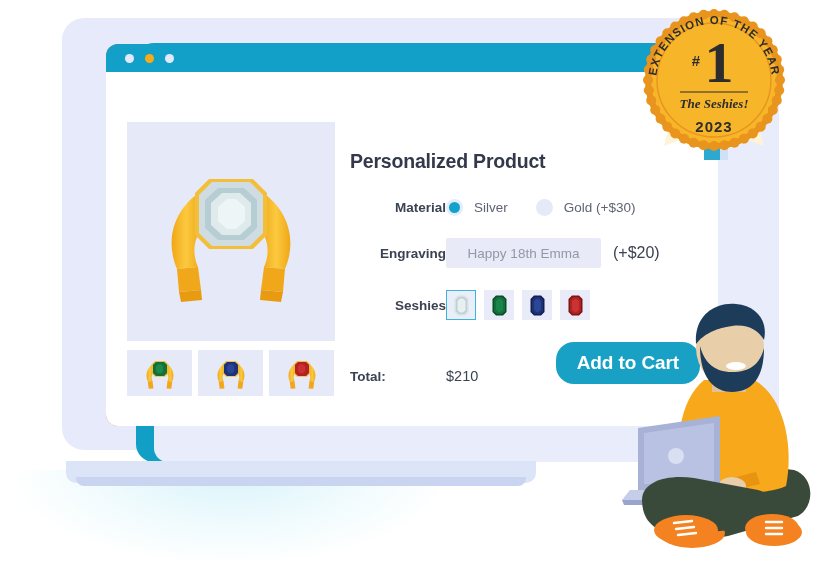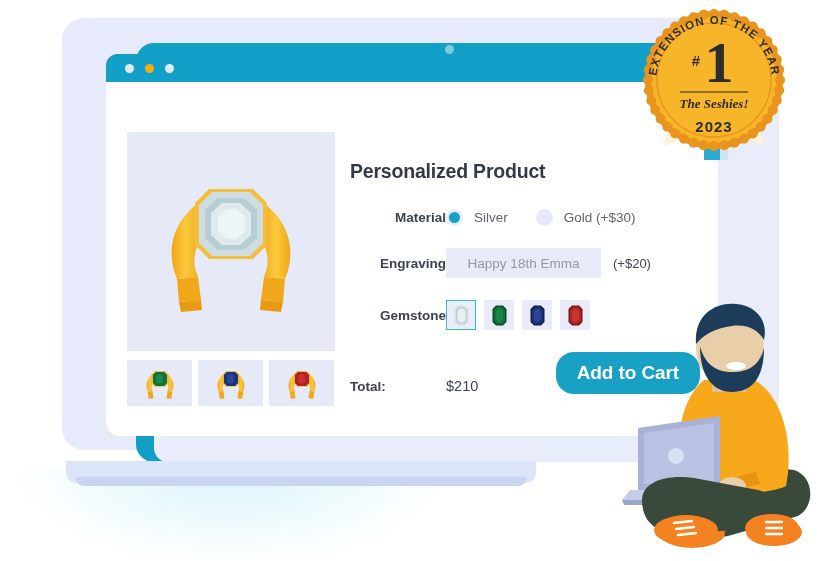--- a/index.html
+++ b/index.html
@@ -80,21 +80,21 @@
     width: 450px;
     height: 9px;
     background: #c8d4f0;
     border-radius: 0 0 8px 8px;
   }
 
   
   .browser {
     position: absolute;
     left: 106px;
-    top: 54px;
+    top: 44px;
     width: 612px;
     height: 382px;
     background: #f97316;
     border-radius: 12px 12px 12px 12px;
     overflow: hidden;
   }
   .browser-bar {
     height: 28px;
     background: #12a0c8;
     display: flex;
@@ -208,21 +208,21 @@
     outline: 0;
     background: transparent;
     font-family: "Liberation Sans", sans-serif;
     font-size: 13.5px;
     color: #9298a8;
     text-align: center;
     width: 100%;
   }
   .engrave-box input::placeholder { color: #9298a8; }
   .surcharge {
-    font-size: 13px;
+    font-size: 16px;
     color: #3b4252;
     margin-left: 12px;
     font-weight: 500;
   }
 
   
   .gems { display: flex; gap: 8px; }
   .gem-sw {
     width: 30px; height: 30px;
     background: #e9ebf8;
@@ -387,21 +387,21 @@
 
       <div class="row">
         <div class="row-label">Engraving</div>
         <div class="engrave-box">
           <input type="text" placeholder="Happy 18th Emma" style="">
         </div>
         <span class="surcharge">(+$20)</span>
       </div>
 
       <div class="row">
-        <div class="row-label">Gemstone</div>
+        <div class="row-label">Seshies</div>
         <div class="gems">
           <div class="gem-sw selected">
             <svg width="15" height="21" viewBox="0 0 60 84">
               <path d="M16,2 L44,2 L58,16 L58,68 L44,82 L16,82 L2,68 L2,16 Z" fill="#d7e2e6"></path>
               <path d="M20,8 L40,8 L52,19 L52,65 L40,76 L20,76 L8,65 L8,19 Z" fill="#bed0d7"></path>
               <path d="M24,14 L36,14 L46,23 L46,61 L36,70 L24,70 L14,61 L14,23 Z" fill="#e7eff1"></path>
             </svg>
           </div>
           <div class="gem-sw">
             <svg width="15" height="21" viewBox="0 0 60 84">

